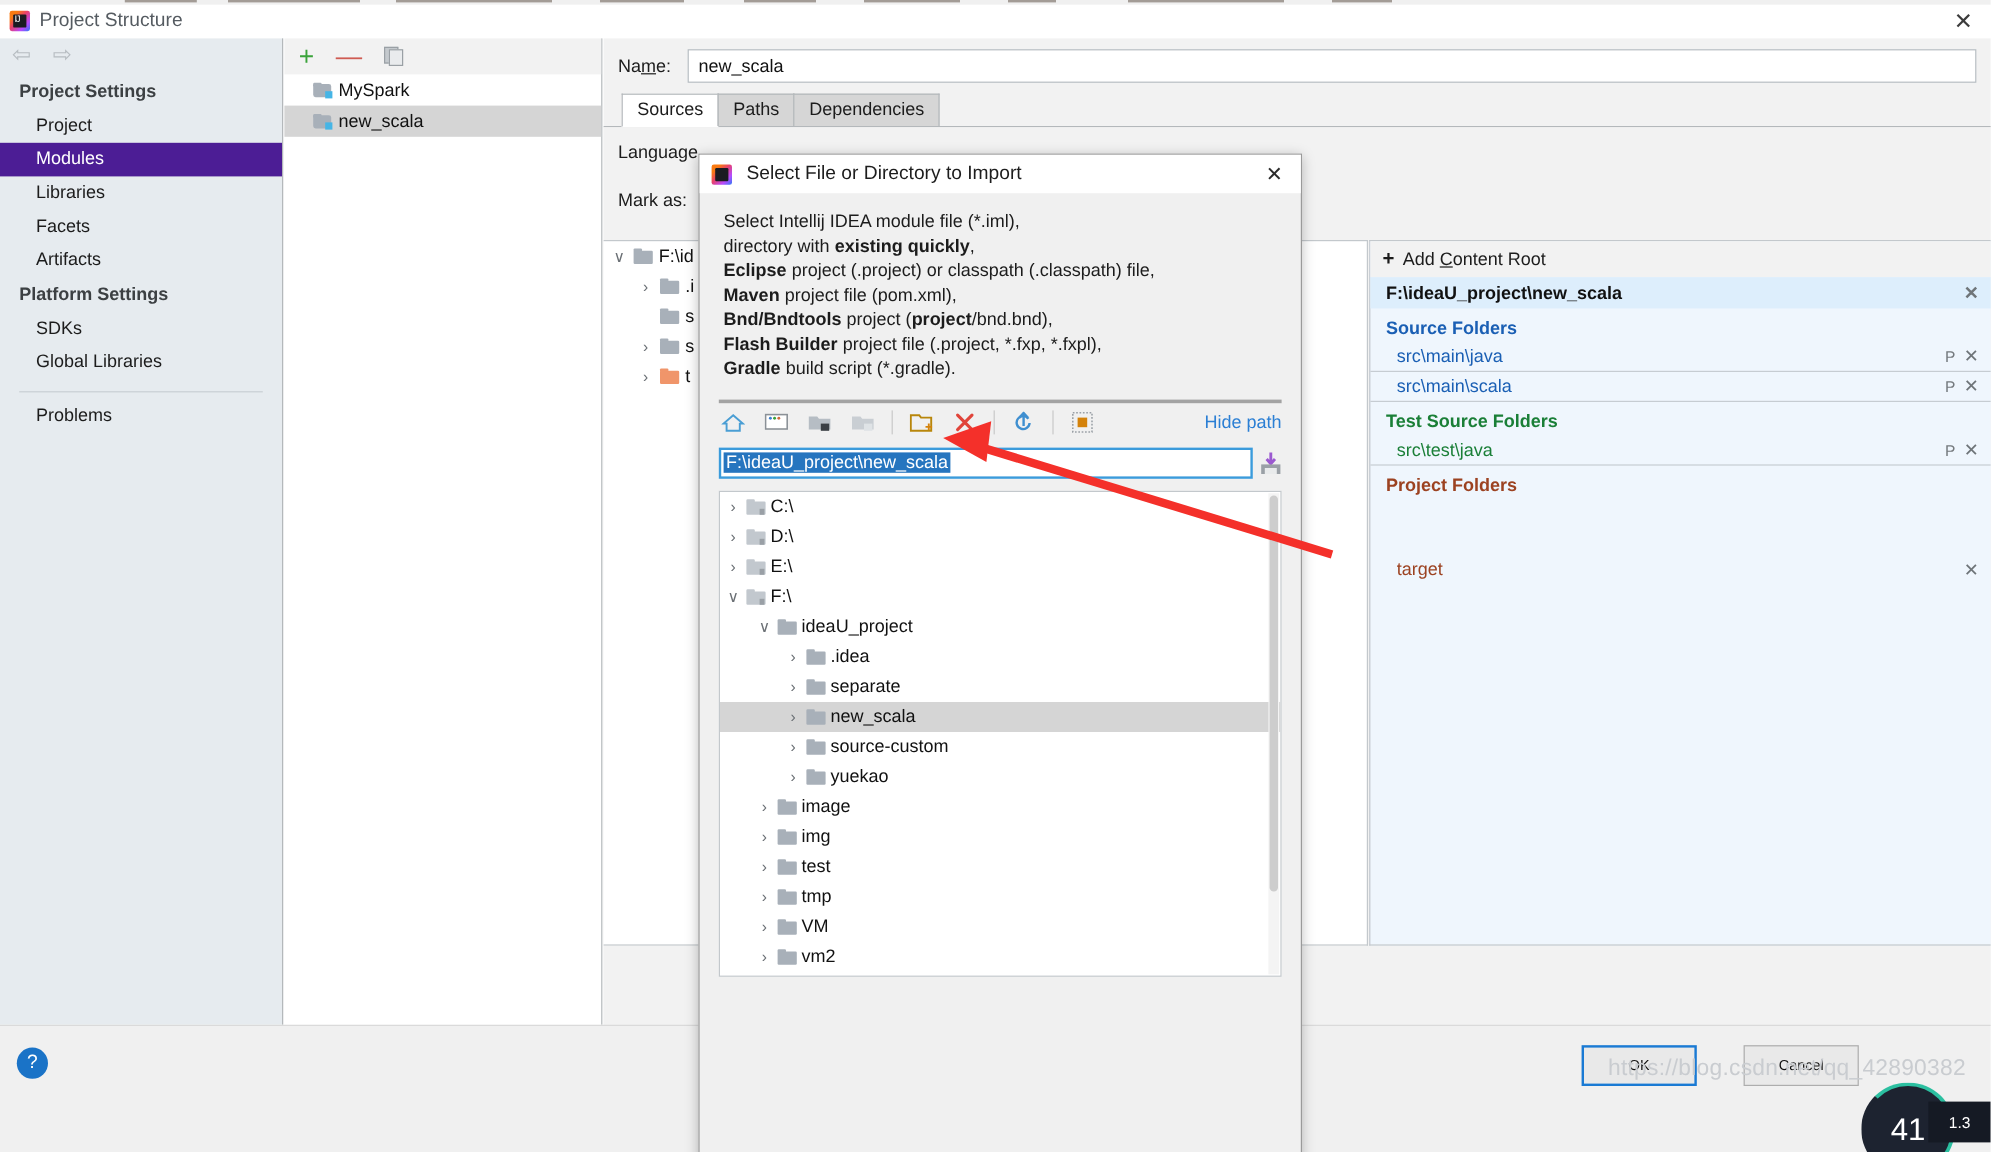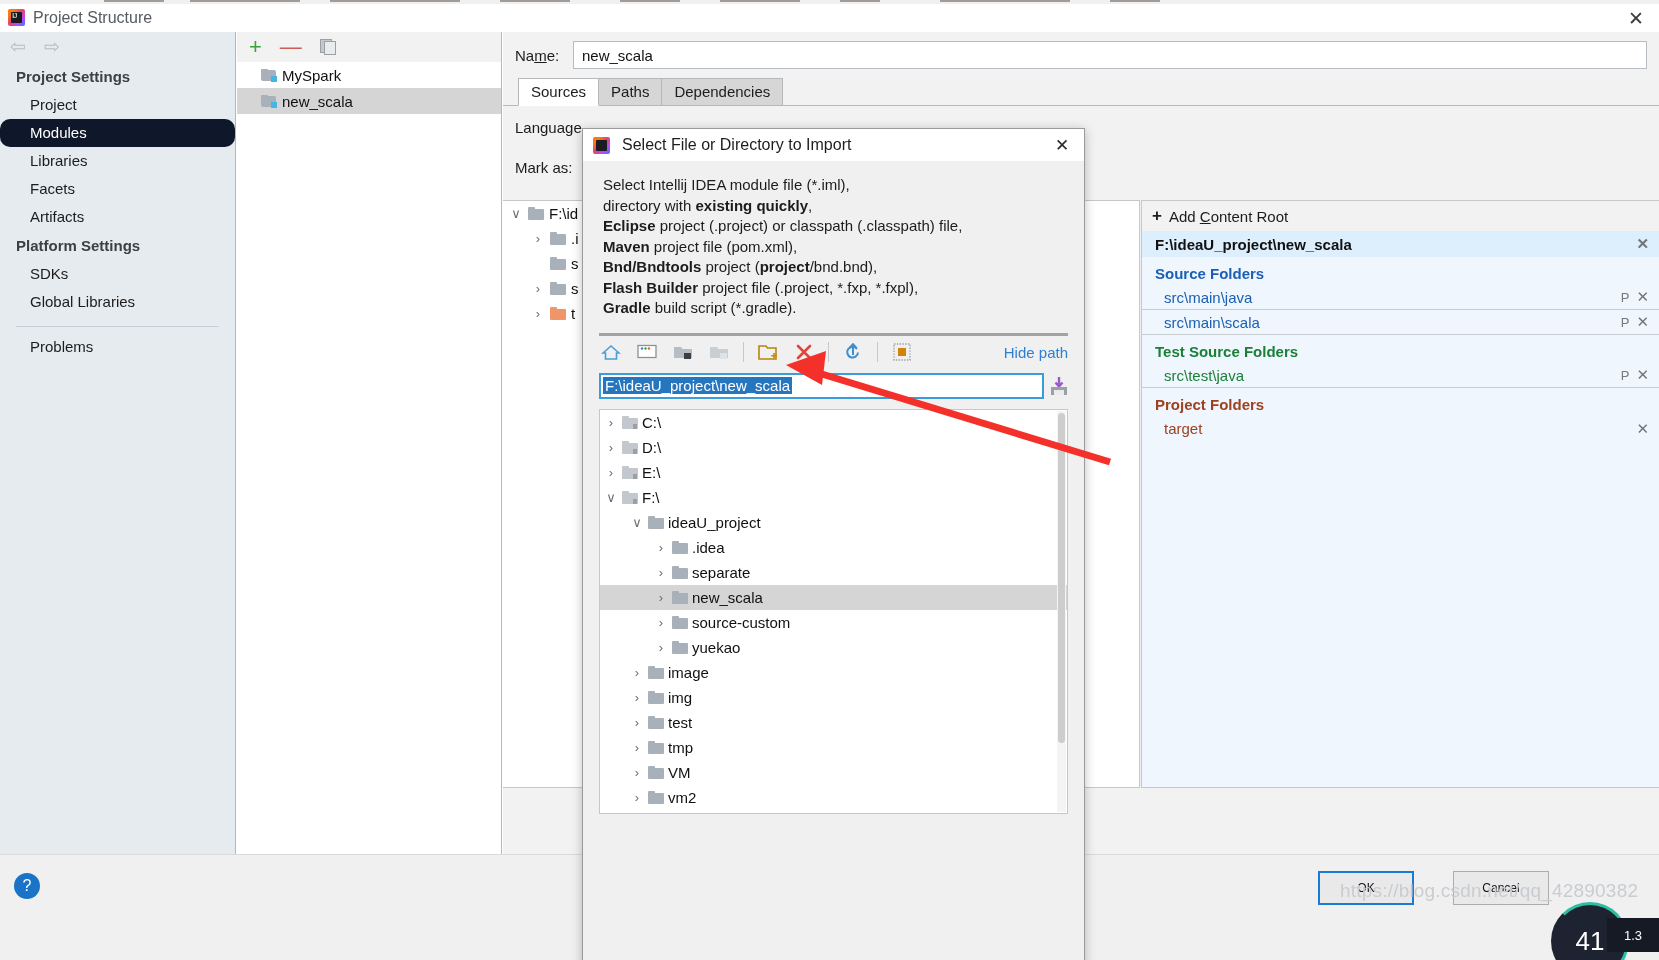--- a/index.html
+++ b/index.html
@@ -57,21 +57,21 @@
   }
   .nav-arrows { height:30px; display:flex; align-items:center; padding-left:10px; gap:14px; }
   .arrow { width:20px; height:18px; color:#b7bdc2; font-size:19px; line-height:17px; }
   .section-head {
     font-weight:bold; color:#3c4043; font-size:15px;
     padding:6px 0 6px 16px;
   }
   .nav-item {
     font-size:15px; color:#1c1c1c; padding:5px 0 5px 30px; line-height:18px;
   }
-  .nav-item.selected { background:#0f172a; color:#ffffff;border-radius:10px; }
+  .nav-item.selected { background:#4c1d95; color:#ffffff; }
   .nav-sep { margin:10px 16px 6px 16px; border-top:1px solid #c9cfd4; }
 
   
   .modules-pane {
     position:absolute; left:237px; top:32px; width:265px; height:822px;
     background:#ffffff; border-right:1px solid #b4b8bb;
   }
   .mod-toolbar { height:30px; display:flex; align-items:center; gap:18px; padding-left:12px; background:#f2f2f2; }
   .tb-plus { color:#3aa33a; font-size:22px; line-height:20px; font-weight:500; }
   .tb-minus { color:#cf5b52; font-size:22px; line-height:16px; font-weight:500; }
@@ -149,21 +149,21 @@
     padding:4px 0 4px 13px; display:flex; align-items:center; justify-content:space-between;
   }
   .grp-title { font-weight:bold; font-size:15px; padding:8px 0 3px 13px; }
   .grp-title.src { color:#1a5fb4; }
   .grp-title.test { color:#1a7f37; }
   .grp-title.excl { color:#9c4221; }
   .entry {
     display:flex; align-items:center; font-size:15px; padding-left:22px; height:25px;
     border-bottom:1px solid #c6ccd2;
   }
-  .entry.noline { border-bottom:none; }
+  .entry.noline { border-bottom:none;margin-top:46px; }
   .entry .txt { white-space:nowrap; }
   .entry .fill { flex:1; }
   .entry.src .txt { color:#1a5fb4; }
   .entry.test .txt { color:#1a7f37; }
   .entry.excl .txt { color:#9c4221; }
   .ent-icons { display:flex; align-items:center; gap:8px; padding-right:10px; color:#6f7579; }
   .p-icon { font-size:13px; color:#74797d; letter-spacing:-1px; }
   .x-icon { font-size:15px; color:#6f7579; }
 
   .exclude-row {

